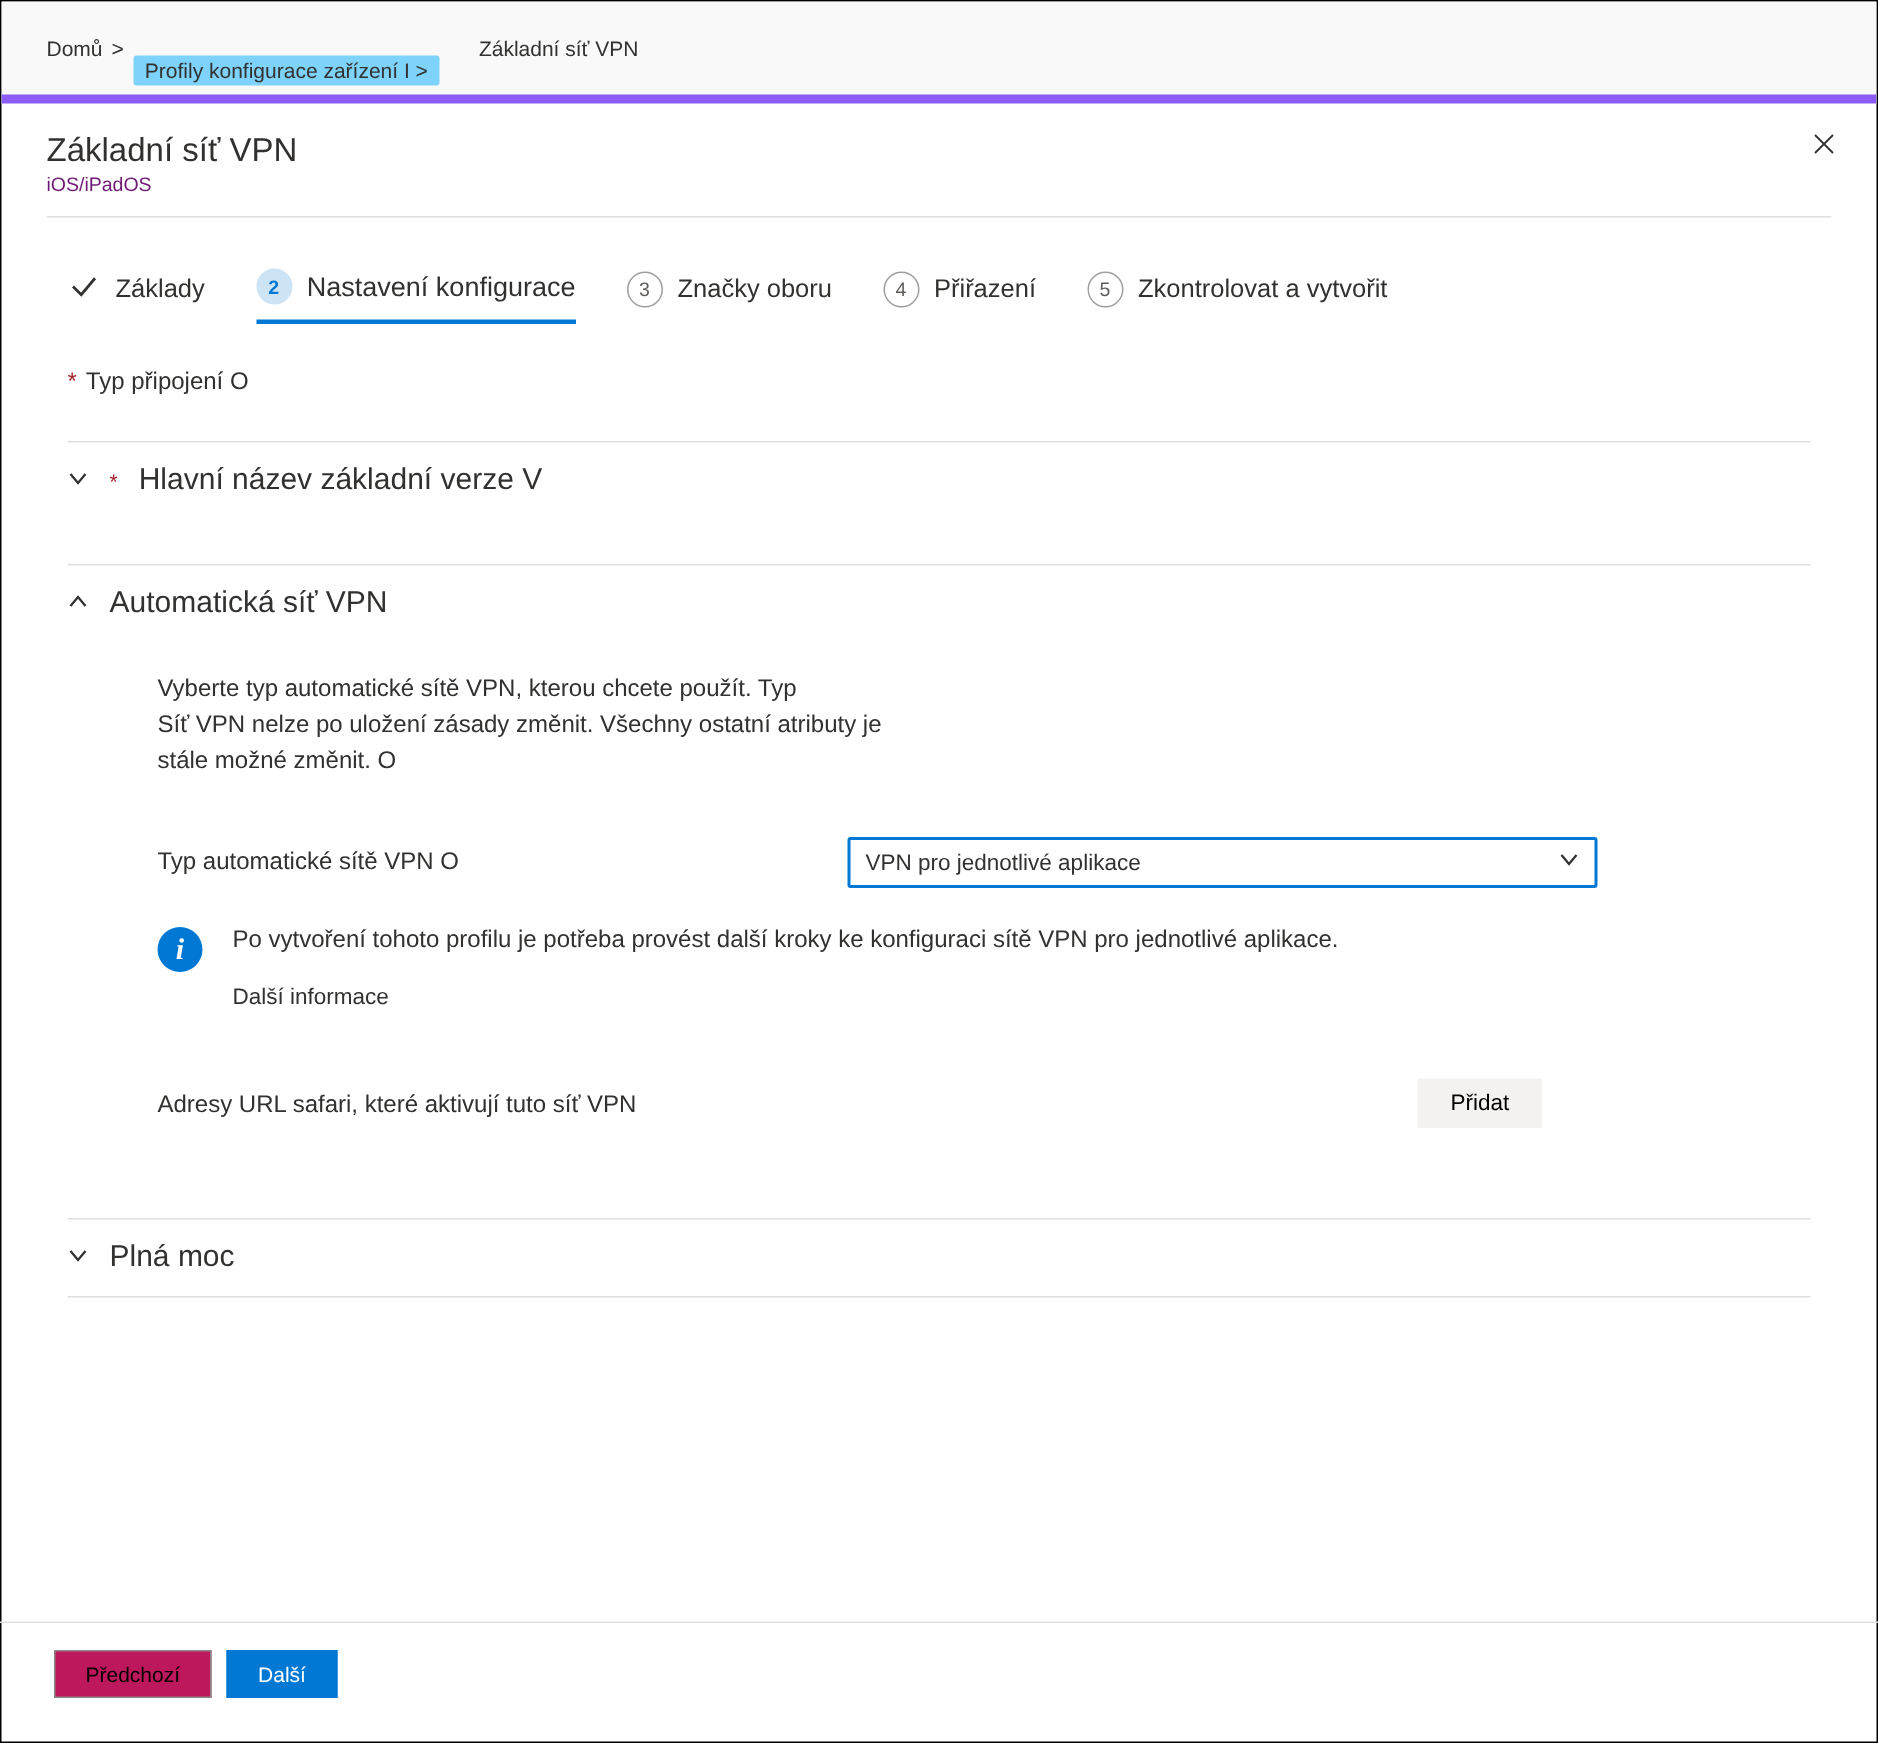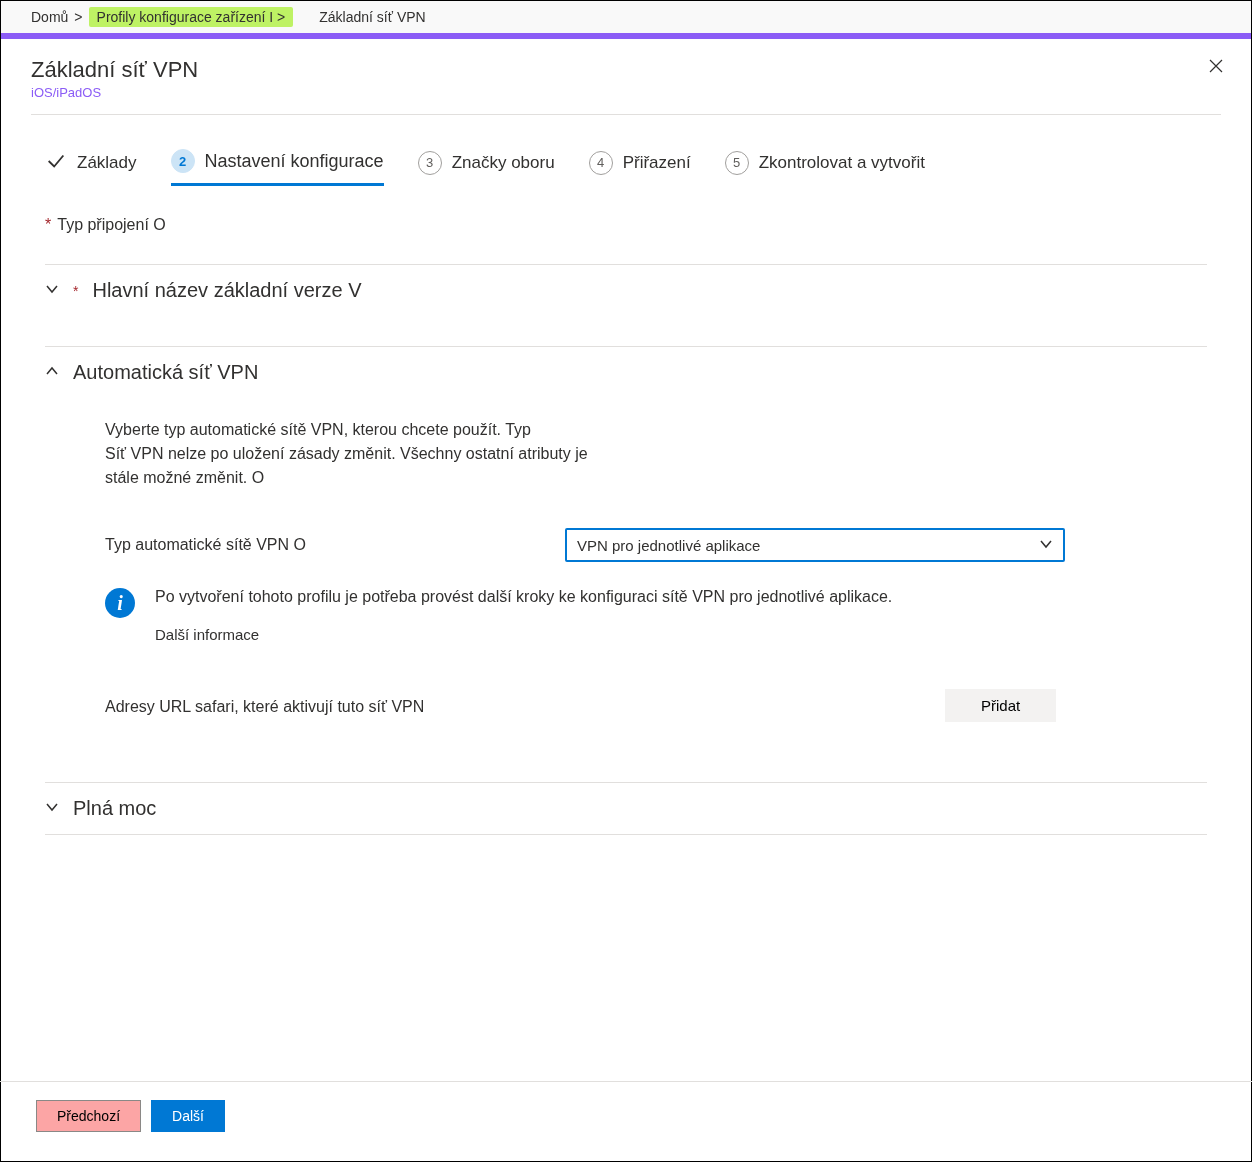--- a/index.html
+++ b/index.html
@@ -17,39 +17,40 @@
   display: flex;
   align-items: center;
   padding: 6px 24px 6px 30px;
   font-size: 14px;
   gap: 6px;
   background: #f9f9f9;
   border-bottom: 6px solid #8b5cf6;
 }
 .breadcrumb a { color: #323130; text-decoration: none; }
 .breadcrumb .pill {
-  background: #bef264;
+  background: #7dd3fc;
   padding: 2px 8px;
   border-radius: 2px;
+  margin-top: 30px;
 }
 .panel {
   padding: 18px 30px 0 30px;
   position: relative;
 }
 .panel-close {
   position: absolute;
   right: 22px;
   top: 14px;
   width: 26px; height: 26px;
   cursor: pointer;
   display:flex; align-items:center; justify-content:center;
 }
 .panel-close svg { width: 16px; height: 16px; }
 .panel-title { font-size: 22px; font-weight: 400; }
-.panel-subtitle { font-size: 13px; color: #8b5cf6; margin-top: 2px; }
+.panel-subtitle { font-size: 13px; color: #701a75; margin-top: 2px; }
 .hr { border: none; border-top: 1px solid #e1dfdd; margin-top: 14px;}
 .stepper {
   display: flex;
   align-items: center;
   gap: 34px;
   padding: 34px 14px 8px 14px;
 }
 .step { display: flex; align-items: center; gap: 10px; padding-bottom: 10px; }
 .step .circle {
   width: 24px; height: 24px;
@@ -119,42 +120,42 @@
 .url-input {
   width: 100%; height: 34px;
   border: 1px solid #605e5c;
   padding: 0 8px;
   font-size: 15px;
 }
 .url-input::placeholder { color:#605e5c; font-style: italic; }
 .add-btn {
   background: #f3f2f1;
   border: none;
-  padding: 8px 36px;
+  padding: 8px 22px;
   font-size: 15px;
   cursor: pointer;
 }
 .no-urls {
   margin-top: 10px; font-size: 15px;
   padding-bottom: 10px;
   border-bottom: 1px solid #e1dfdd;
   width: 770px;
 }
 .section.collapsed { border-bottom: 1px solid #e1dfdd; }
 .footer {
   position: absolute;
   bottom: 30px;
   left: 36px;
   display:flex; gap: 10px;
 }
 .btn {
   height: 32px;
   padding: 0 20px;
   border: 1px solid #8a8886;
-  background: #fca5a5;
+  background: #be185d;
   font-size: 14px;
   cursor: pointer;
 }
 .btn.primary {
   background: #0078d4;
   color: #fff;
   border-color: #0078d4;
 }
 .footer-sep {
   position:absolute;

